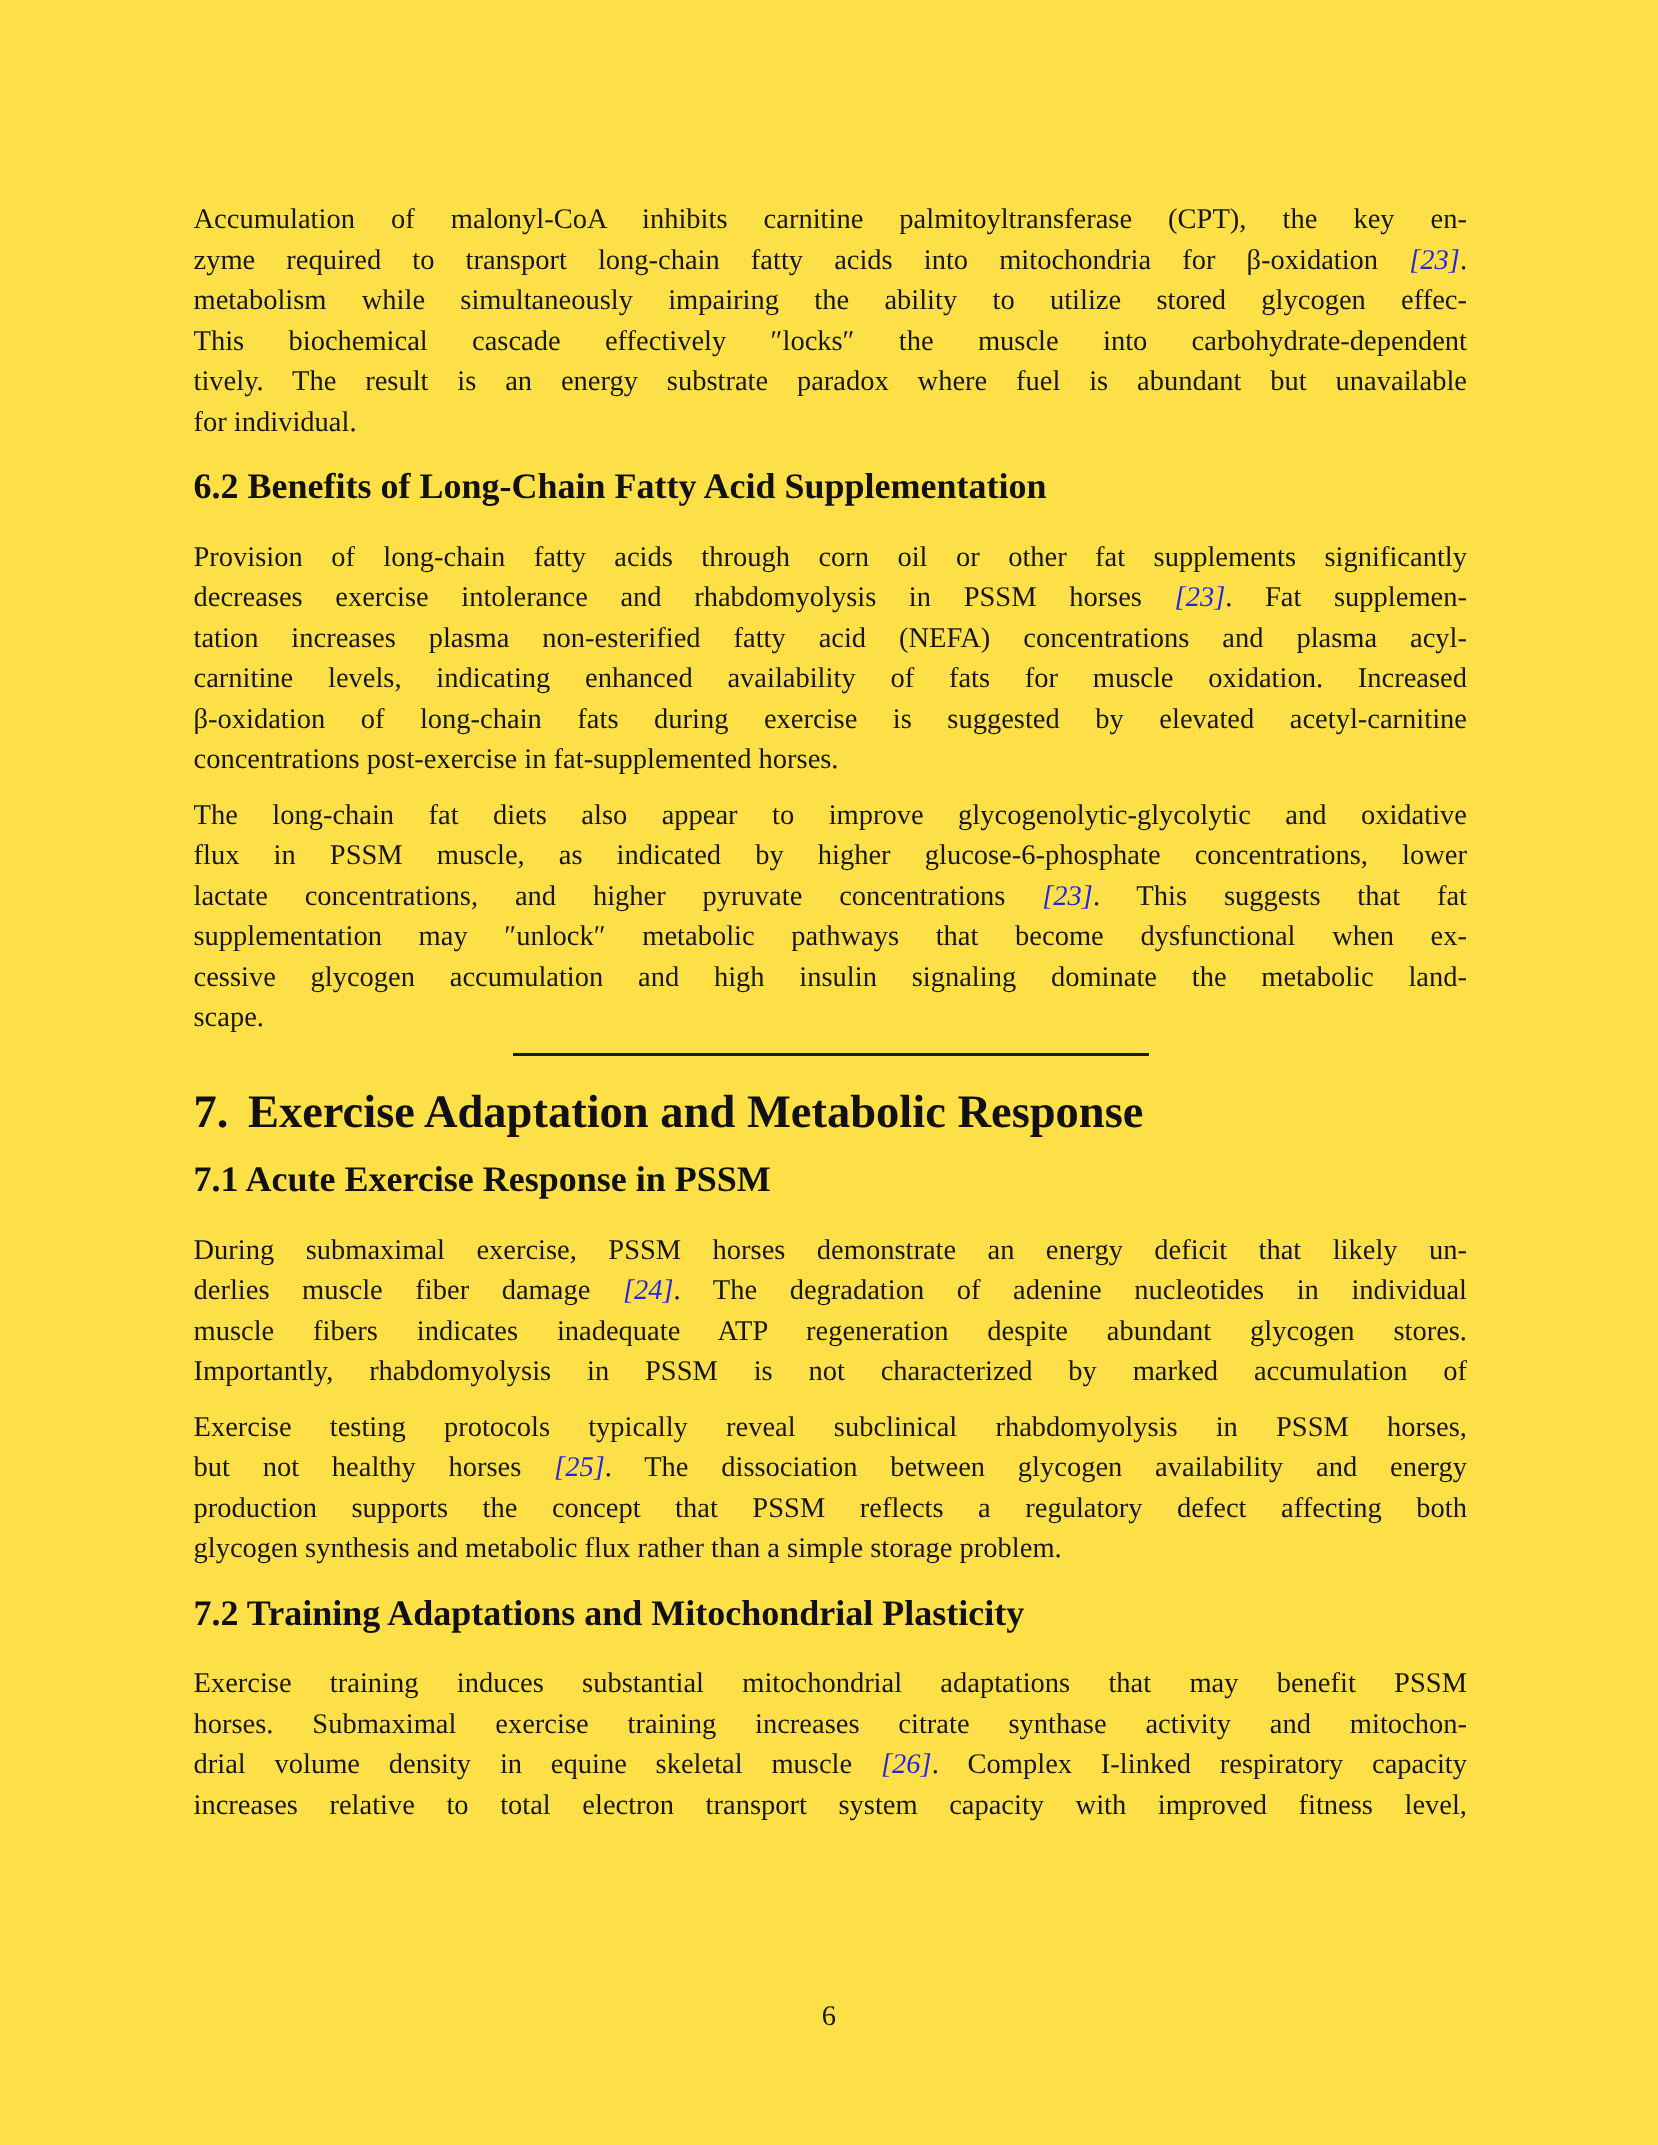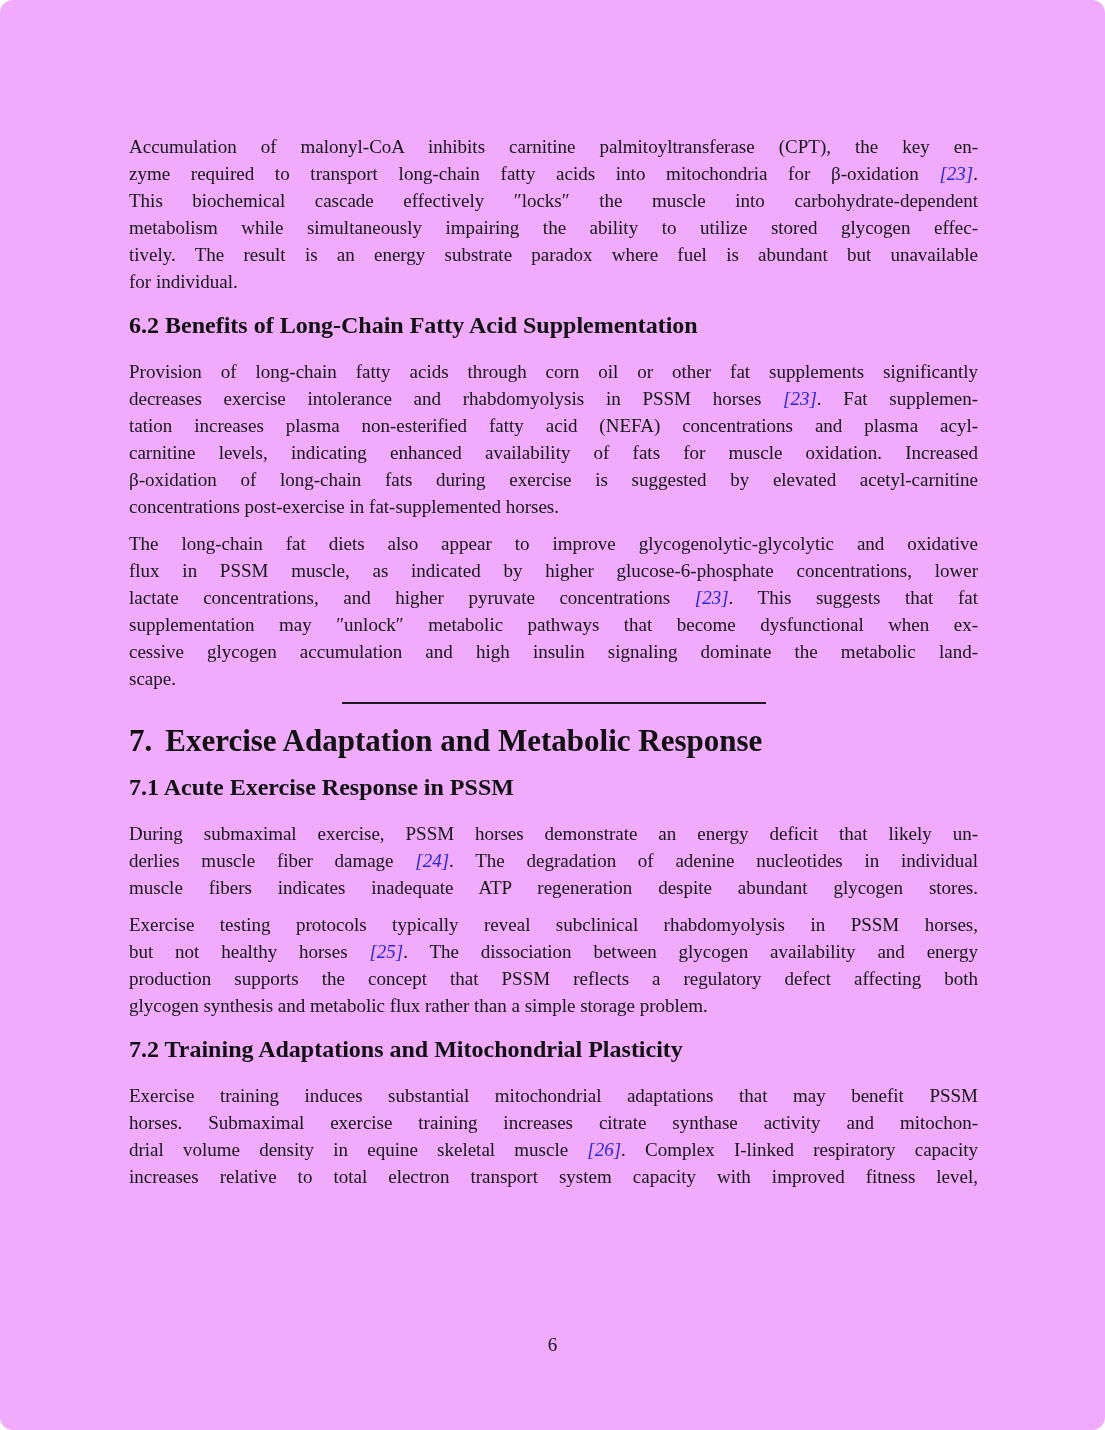--- a/index.html
+++ b/index.html
@@ -4,25 +4,24 @@
 <style>
   html, body {
     margin: 0;
     padding: 0;
     background: #ffffff;
   }
   .page {
     position: relative;
     width: 1105px;
     height: 1430px;
-    background: #f0abfc;
+    background: #fde047;
     font-family: "Liberation Serif", "DejaVu Serif", serif;
     color: #161616;
     overflow: hidden;
-    border-radius: 13px;
   }
   .content {
     position: absolute;
     left: 129px;
     top: 133px;
     width: 849px;
   }
   .para {
     margin: 0 0 10px 0;
     font-size: 19px;
@@ -76,22 +75,22 @@
   }
 </style>
 </head>
 <body>
 
 <div class="page">
   <main class="content">
       <div class="para">
         <div class="line">Accumulation of malonyl-CoA inhibits carnitine palmitoyltransferase (CPT), the key en-</div>
         <div class="line">zyme required to transport long-chain fatty acids into mitochondria for β-oxidation <span class="cite">[23]</span>.</div>
+        <div class="line">metabolism while simultaneously impairing the ability to utilize stored glycogen effec-</div>
         <div class="line">This biochemical cascade effectively ″locks″ the muscle into carbohydrate-dependent</div>
-        <div class="line">metabolism while simultaneously impairing the ability to utilize stored glycogen effec-</div>
         <div class="line">tively.  The result is an energy substrate paradox where fuel is abundant but unavailable</div>
         <div class="line last">for individual.</div>
       </div>
       <h2 class="subheading">6.2 Benefits of Long-Chain Fatty Acid Supplementation</h2>
       <div class="para">
         <div class="line">Provision of long-chain fatty acids through corn oil or other fat supplements significantly</div>
         <div class="line">decreases exercise intolerance and rhabdomyolysis in PSSM horses <span class="cite">[23]</span>.  Fat supplemen-</div>
         <div class="line">tation increases plasma non-esterified fatty acid (NEFA) concentrations and plasma acyl-</div>
         <div class="line">carnitine levels, indicating enhanced availability of fats for muscle oxidation.  Increased</div>
         <div class="line">β-oxidation of long-chain fats during exercise is suggested by elevated acetyl-carnitine</div>
@@ -105,20 +104,21 @@
         <div class="line">cessive glycogen accumulation and high insulin signaling dominate the metabolic land-</div>
         <div class="line last">scape.</div>
       </div>
       <div class="rule"></div>
       <h1 class="section-heading"><span class="secnum">7.</span><span>Exercise Adaptation and Metabolic Response</span></h1>
       <h2 class="subheading">7.1 Acute Exercise Response in PSSM</h2>
       <div class="para">
         <div class="line">During submaximal exercise, PSSM horses demonstrate an energy deficit that likely un-</div>
         <div class="line">derlies muscle fiber damage <span class="cite">[24]</span>.  The degradation of adenine nucleotides in individual</div>
         <div class="line">muscle fibers indicates inadequate ATP regeneration despite abundant glycogen stores.</div>
+        <div class="line">Importantly, rhabdomyolysis in PSSM is not characterized by marked accumulation of</div>
       </div>
       <div class="para">
         <div class="line">Exercise testing protocols typically reveal subclinical rhabdomyolysis in PSSM horses,</div>
         <div class="line">but not healthy horses <span class="cite">[25]</span>.  The dissociation between glycogen availability and energy</div>
         <div class="line">production supports the concept that PSSM reflects a regulatory defect affecting both</div>
         <div class="line last">glycogen synthesis and metabolic flux rather than a simple storage problem.</div>
       </div>
       <h2 class="subheading">7.2 Training Adaptations and Mitochondrial Plasticity</h2>
       <div class="para">
         <div class="line">Exercise training induces substantial mitochondrial adaptations that may benefit PSSM</div>

